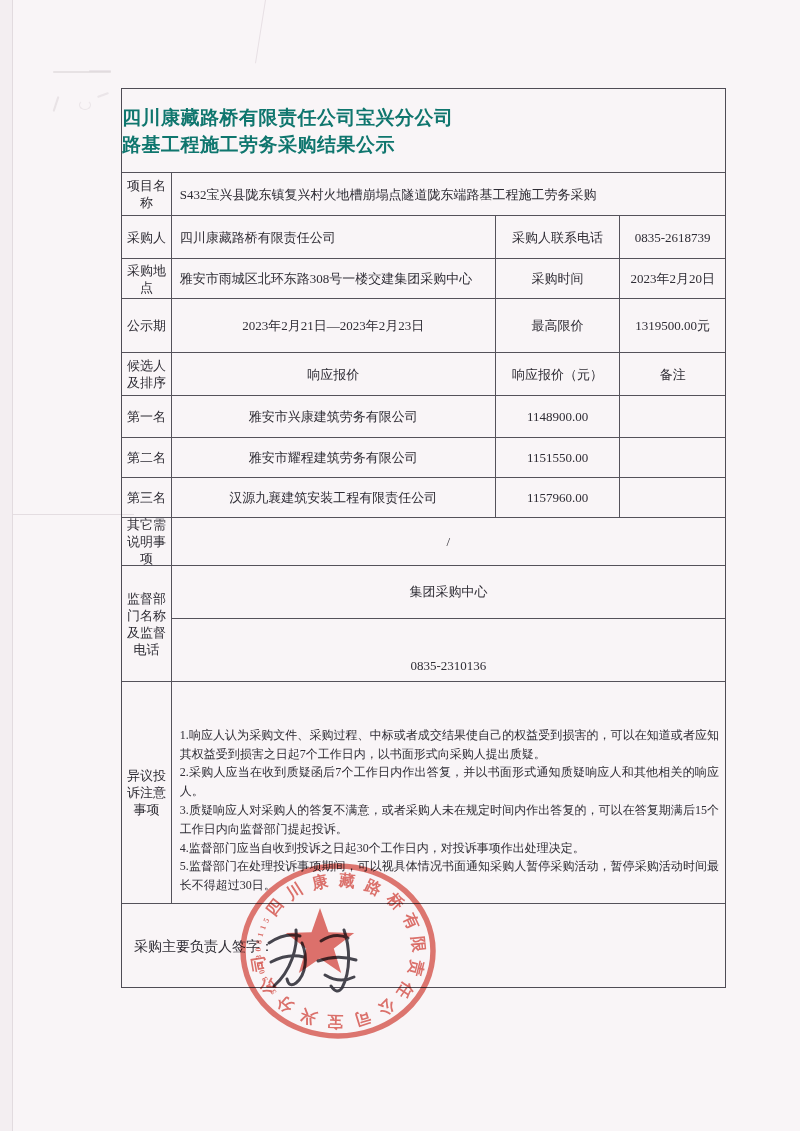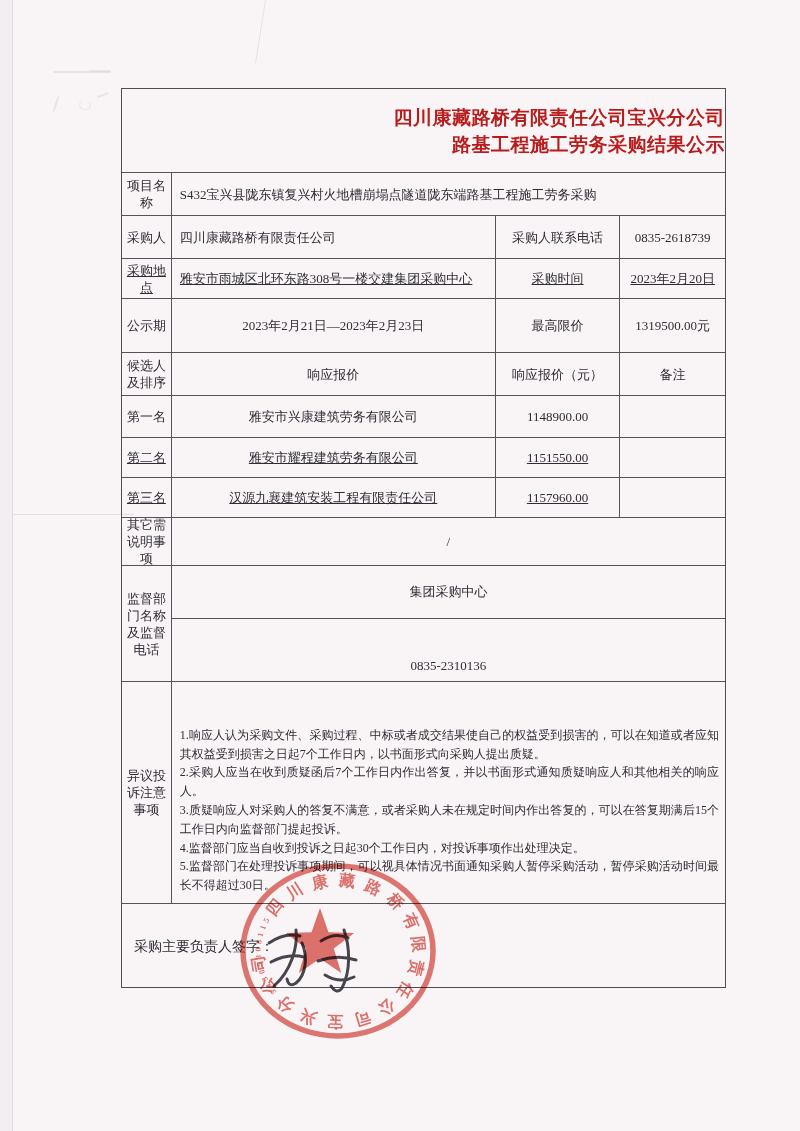--- a/index.html
+++ b/index.html
@@ -39,26 +39,26 @@
         text-align:center;word-break:break-all;line-height:17px;}
   .cell.rb{border-right:1px solid #55525a;}
   .lab{width:50px;padding:2px 3px;}
   .c2{width:325px;}
   .c3{width:125px;}
   .c4{width:105px;}
   .left{justify-content:flex-start;text-align:left;padding-left:8px;padding-right:6px;}
 
   .title-block{
     height:84px;border-bottom:1px solid #55525a;box-sizing:border-box;
-    display:flex;flex-direction:column;justify-content:center;align-items:flex-end;
+    display:flex;flex-direction:column;justify-content:center;align-items:flex-start;
     font-family:"Liberation Sans","DejaVu Sans",sans-serif;
     font-weight:bold;font-size:19px;line-height:27px;letter-spacing:.5px;
-    color:#b91c1c;
-  }
-  .r-43{height:43px;} .r-40{height:40px;text-decoration:underline;} .r-54{height:54px;}
+    color:#0f766e;
+  }
+  .r-43{height:43px;} .r-40{height:40px;} .r-54{height:54px;}
   .r-42{height:42px;} .r-48{height:48px;} .r-116{height:116px;}
   .r-222{height:222px;} .r-85{height:85px;}
 
   .sup-col{width:555px;display:flex;flex-direction:column;gap:32px;}
   .sup-sub1{height:53px;border-bottom:1px solid #55525a;display:flex;align-items:center;justify-content:center;box-sizing:border-box;}
   .sup-sub2{flex:1;display:flex;align-items:center;justify-content:center;}
 
   .obj-cell{width:555px;display:flex;flex-direction:column;justify-content:flex-end;
             padding:4px 6px 8px 8px;box-sizing:border-box;text-align:justify;}
   .obj-item{font-size:12px;line-height:18.8px;word-break:break-all;}

